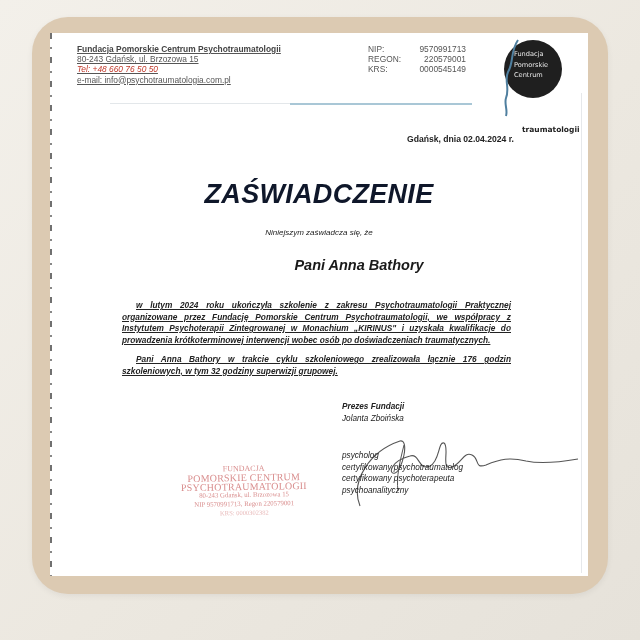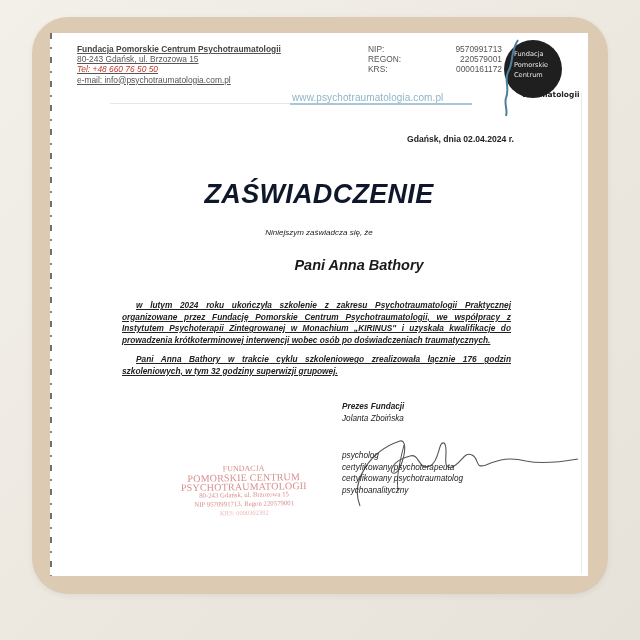--- a/index.html
+++ b/index.html
@@ -22,32 +22,32 @@
     background: repeating-linear-gradient(to bottom, #333 0 6px, transparent 6px 14px, #555 14px 16px, transparent 16px 24px);
     opacity:0.7;
   }
   .scan-edge-right {
     position:absolute; right:6px; top:60px; width:1px; height:480px; background:#e6e8ea;
   }
   .hdr-left { position:absolute; left:27px; top:11px; font-size:8.4px; line-height:10.2px; color:#555;text-decoration:underline; }
   .hdr-left .org { font-weight:bold; color:#444; }
   .hdr-left .tel { font-style:italic; color:#c0392b; }
   .hdr-ids { position:absolute; left:318px; top:11px; font-size:8.4px; line-height:10.2px; color:#555; }
-  .hdr-ids .row { display:flex;gap:36px; }
+  .hdr-ids .row { display:flex; }
   .hdr-ids .k { width:46px; }
   .hdr-ids .v { width:52px; text-align:right; }
   .hdr-url { position:absolute; left:242px; top:59px; font-size:10px; color:#8fb4c7; letter-spacing:0.1px; }
   .hdr-line { position:absolute; left:60px; top:70px; width:362px; height:1px; background:#e3e7ea; }
   .hdr-line-blue { position:absolute; left:240px; top:70px; width:182px; height:2px; background:#a9c7d6; }
 
   .logo { position:absolute; left:434px; top:5px; width:104px; height:82px; }
   .logo .circle { position:absolute; left:20px; top:2px; width:58px; height:58px; border-radius:50%; background:#1f1f1f; }
   .logo .ctext { position:absolute; left:30px; top:11px; color:#e8e8e8; font-size:6.6px; line-height:10.5px; font-family:"DejaVu Sans", sans-serif; }
   .logo .psycho { position:absolute; left:0px; top:43px; font-size:25px; color:#4f7f9f; font-family:"DejaVu Sans", sans-serif; letter-spacing:-0.5px; }
-  .logo .trauma { position:absolute; left:38px; top:52px; font-size:7.5px; color:#222; font-family:"DejaVu Sans", sans-serif; font-weight:bold; }
+  .logo .trauma { position:absolute; left:38px; top:87px; font-size:7.5px; color:#222; font-family:"DejaVu Sans", sans-serif; font-weight:bold; }
   .logo svg { position:absolute; left:0; top:0; }
 
   .date { position:absolute; right:74px; top:101px; font-size:8.6px; font-weight:bold; color:#222; }
 
   .title { position:absolute; left:0; width:100%; top:146px; text-align:center; font-size:27px; font-weight:bold; font-style:italic; color:#0f172a; letter-spacing:0.3px; }
   .intro { position:absolute; left:0; width:100%; top:195px; text-align:center; font-size:8px; font-style:italic; font-weight:normal; color:#222; }
   .name { position:absolute; left:0; width:100%; top:224px; text-align:center; font-size:14.5px; font-style:italic; font-weight:bold; color:#1a1a1a;margin-left:40px; }
 
   .body {
     position:absolute; left:64px; top:259px; width:405px;
@@ -86,25 +86,24 @@
     <div class="row">
       <span class="k">NIP:</span>
       <span class="v">9570991713</span>
     </div>
     <div class="row">
       <span class="k">REGON:</span>
       <span class="v">220579001</span>
     </div>
     <div class="row">
       <span class="k">KRS:</span>
-      <span class="v">0000161172</span>
+      <span class="v">0000545149</span>
     </div>
   </div>
 
-  <div class="hdr-url">www.psychotraumatologia.com.pl</div>
   <div class="hdr-line"></div>
   <div class="hdr-line-blue"></div>
 
   <div class="logo">
     <div class="circle"></div>
     <svg width="104" height="82">
       <path d="M34 2 C26 14, 30 24, 24 34 C20 42, 26 50, 22 60 C20 66, 24 72, 22 78" stroke="#4f7f9f" stroke-width="2" fill="none"></path>
     </svg>
     <div class="ctext">
       <div>Fundacja</div>
@@ -128,22 +127,22 @@
   <svg class="signature" viewBox="0 0 240 100">
     <path d="M20 95 C10 70, 30 40, 60 30 C70 28, 62 60, 55 62 C48 64, 50 50, 70 45 C80 42, 78 60, 90 55 C100 50, 98 30, 104 32 C110 36, 100 60, 112 56 C122 52, 124 40, 132 44 C140 48, 134 58, 146 54 C160 48, 170 46, 186 50 C200 53, 215 52, 238 48" stroke="#555" stroke-width="1.1" fill="none"></path>
     <path d="M64 34 C60 50, 56 66, 58 80" stroke="#555" stroke-width="1" fill="none"></path>
   </svg>
 
   <div class="sign">
     <div class="pos">Prezes Fundacji</div>
     <div>Jolanta Zboińska</div>
     <div class="gap"></div>
     <div>psycholog</div>
+    <div>certyfikowany psychotraumatolog</div>
     <div>certyfikowany psychoterapeuta</div>
-    <div>certyfikowany psychotraumatolog</div>
     <div>psychoanalityczny</div>
   </div>
 
   <div class="stamp">
     <div>FUNDACJA</div>
     <div class="big">POMORSKIE CENTRUM</div>
     <div class="big">PSYCHOTRAUMATOLOGII</div>
     <div class="addr">80-243 Gdańsk, ul. Brzozowa 15</div>
     <div class="addr">NIP 9570991713, Regon 220579001</div>
     <div class="faint">KRS: 0000302382</div>

